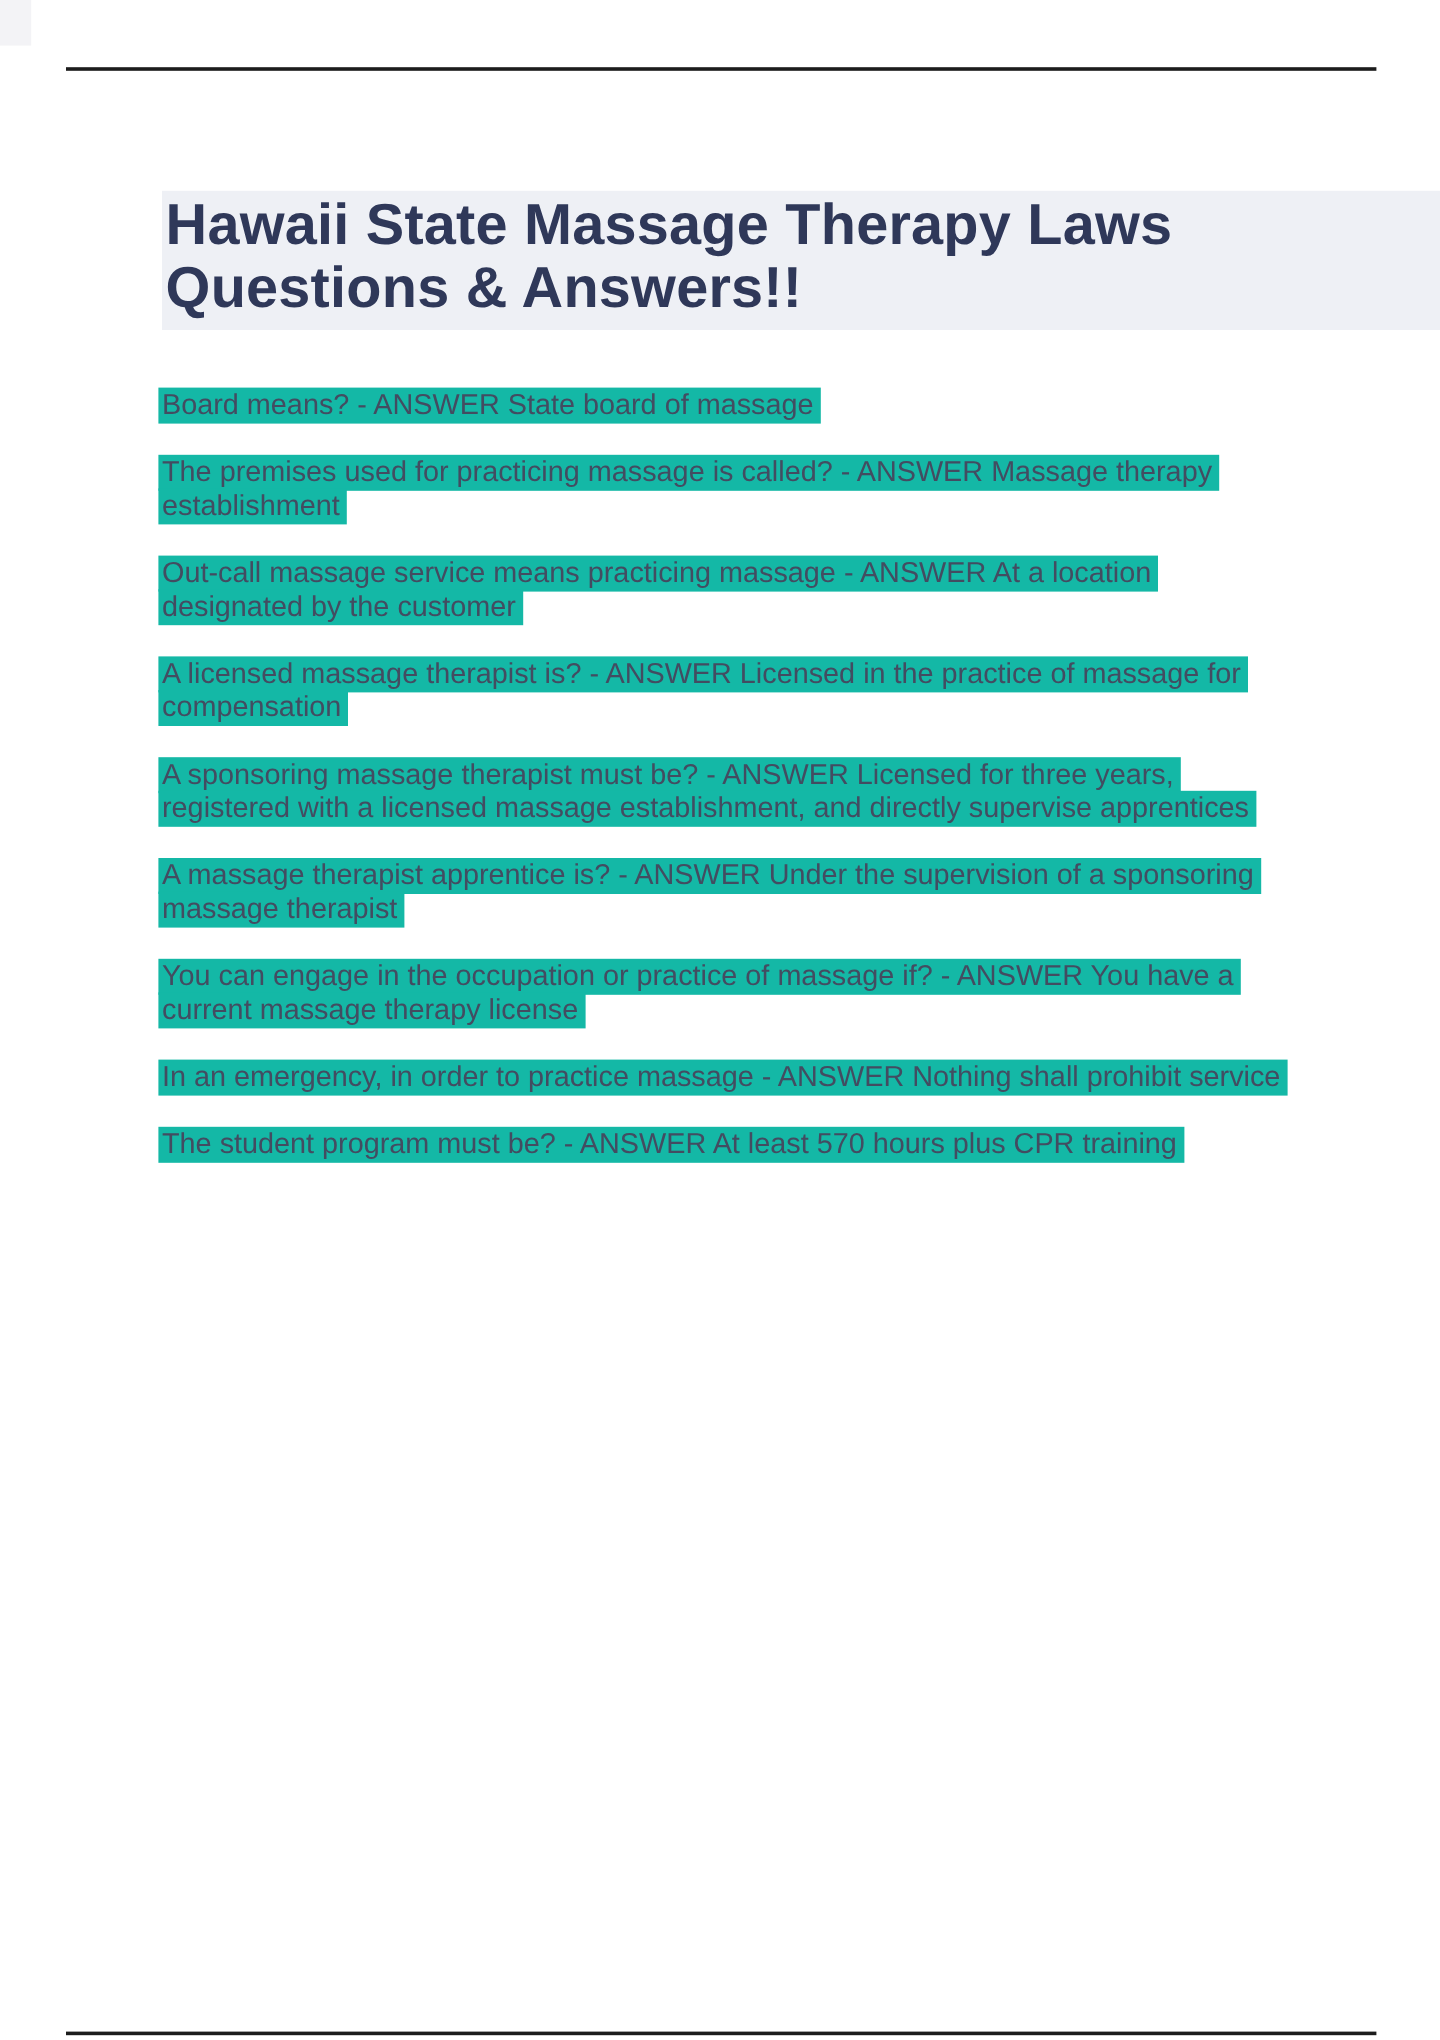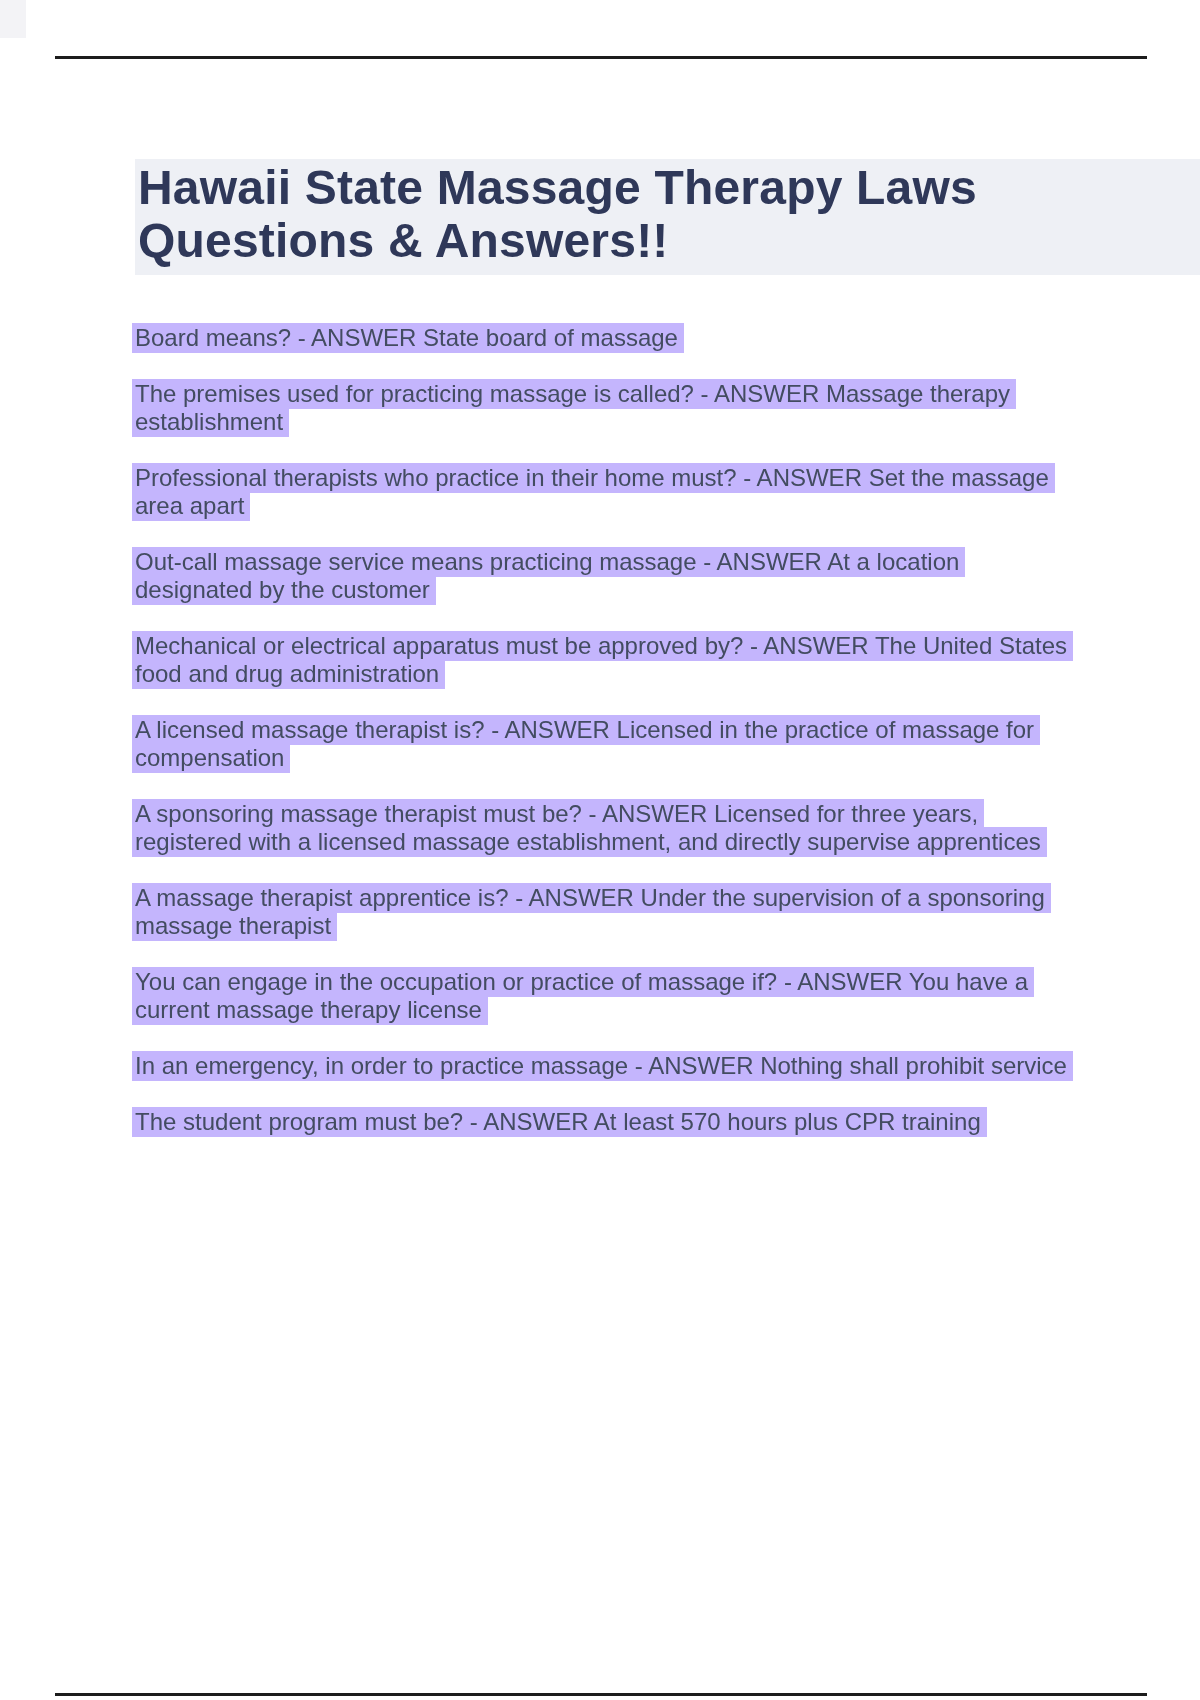--- a/index.html
+++ b/index.html
@@ -46,21 +46,21 @@
   }
   h1.doc-title span { display: block; }
   p.qa {
     margin: 0 0 28px 0;
     font-size: 24px;
     line-height: 28px;
     color: #434c61;
     white-space: pre-line;
   }
   p.qa .hl {
-    background: #c4b5fd;
+    background: #14b8a6;
     padding: 1px 6px 2px 3px;
     margin-left: -3px;
     box-decoration-break: clone;
     -webkit-box-decoration-break: clone;
   }
 </style>
 </head>
 <body>
 
 <div class="corner-artifact"></div>
@@ -68,26 +68,22 @@
 
 <div class="content">
   <h1 class="doc-title">
     <span>Hawaii State Massage Therapy Laws</span>
     <span>Questions &amp; Answers!!</span>
   </h1>
 
   <p class="qa"><span class="hl">Board means? - ANSWER State board of massage</span></p>
   <p class="qa"><span class="hl">The premises used for practicing massage is called? - ANSWER Massage therapy
 establishment</span></p>
-  <p class="qa"><span class="hl">Professional therapists who practice in their home must? - ANSWER Set the massage
-area apart</span></p>
   <p class="qa"><span class="hl">Out-call massage service means practicing massage - ANSWER At a location
 designated by the customer</span></p>
-  <p class="qa"><span class="hl">Mechanical or electrical apparatus must be approved by? - ANSWER The United States
-food and drug administration</span></p>
   <p class="qa"><span class="hl">A licensed massage therapist is? - ANSWER Licensed in the practice of massage for
 compensation</span></p>
   <p class="qa"><span class="hl">A sponsoring massage therapist must be? - ANSWER Licensed for three years,
 registered with a licensed massage establishment, and directly supervise apprentices</span></p>
   <p class="qa"><span class="hl">A massage therapist apprentice is? - ANSWER Under the supervision of a sponsoring
 massage therapist</span></p>
   <p class="qa"><span class="hl">You can engage in the occupation or practice of massage if? - ANSWER You have a
 current massage therapy license</span></p>
   <p class="qa"><span class="hl">In an emergency, in order to practice massage - ANSWER Nothing shall prohibit service</span></p>
   <p class="qa"><span class="hl">The student program must be? - ANSWER At least 570 hours plus CPR training</span></p>

